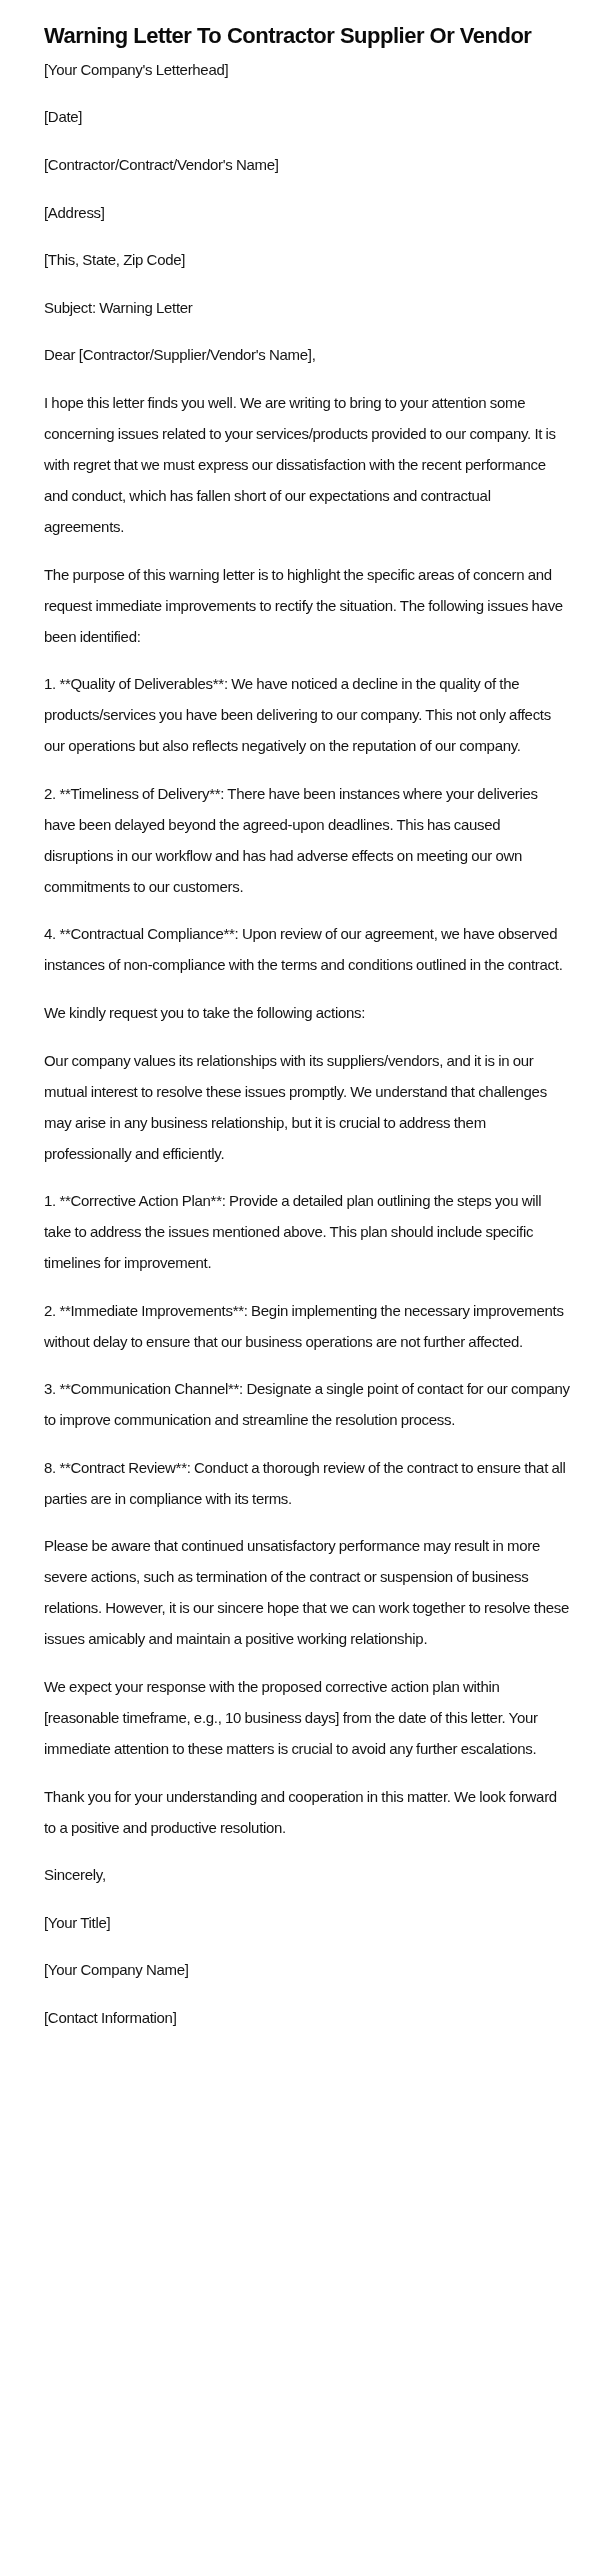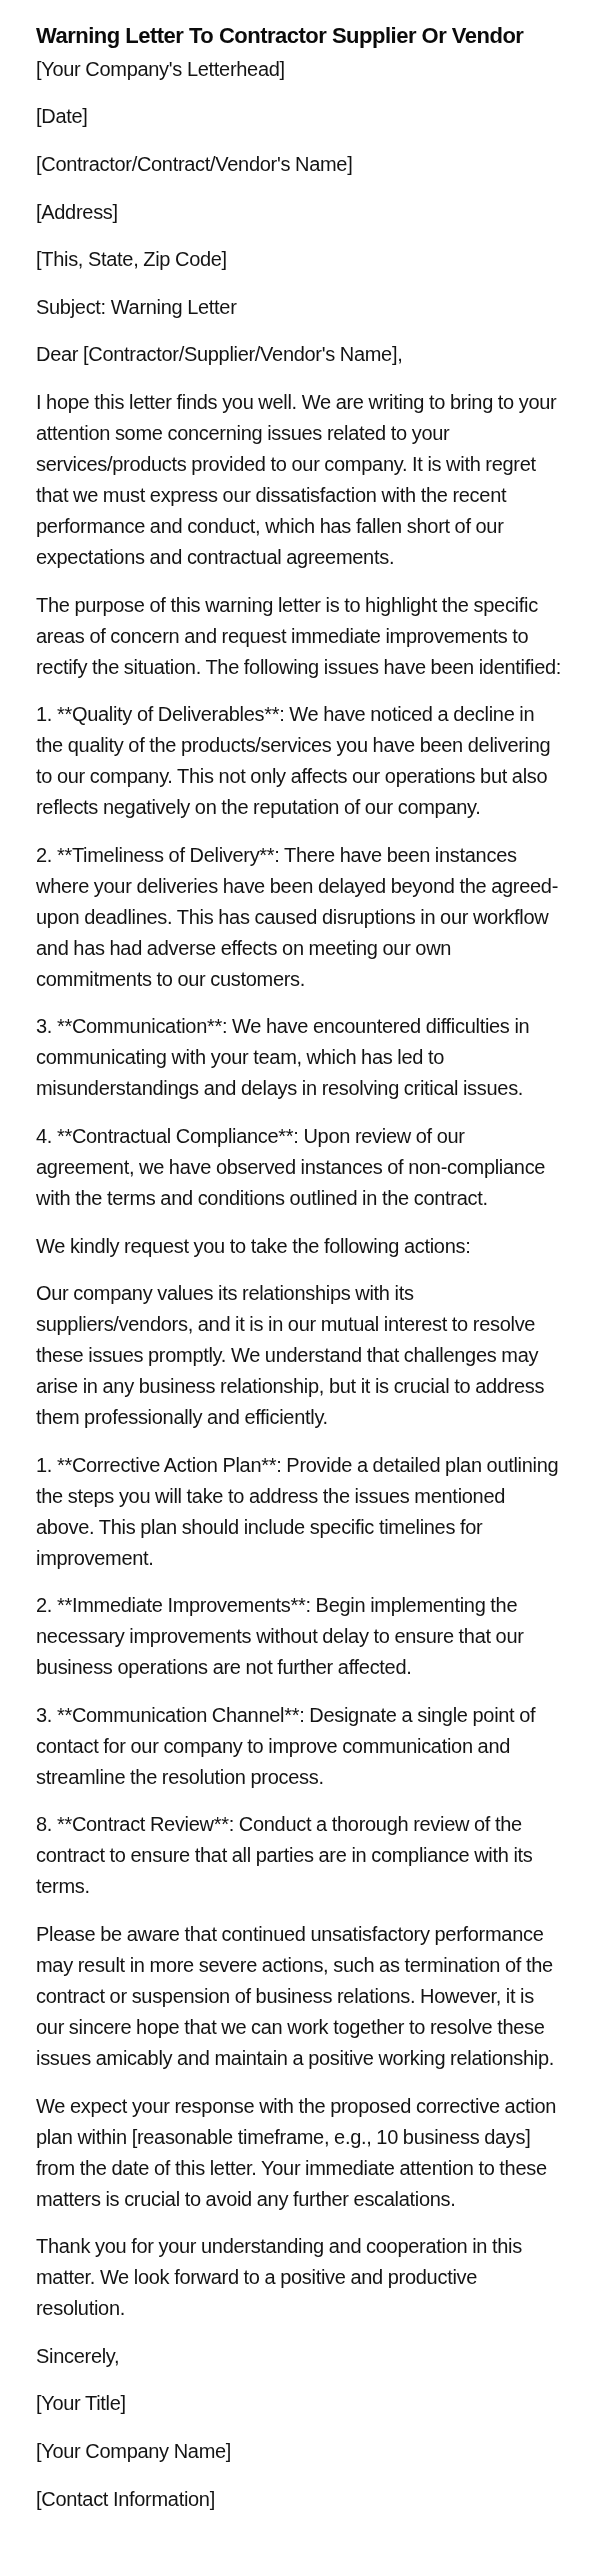--- a/index.html
+++ b/index.html
@@ -11,33 +11,34 @@
       width: 610px;
       min-height: 2576px;
       color: #111111;
       font-family: "Liberation Sans", sans-serif;
     }
     .page {
       position: relative;
       padding: 22.6px 36px 35px 36px;
       box-sizing: border-box;
       width: 518px;
+      margin-left: 8px;
     }
     .doc-title {
       margin: 0 0 5.2px 0;
       font-size: 22px;
       line-height: 26px;
       font-weight: bold;
       letter-spacing: -0.5px;
       color: #0b0b0b;
       white-space: nowrap;
     }
     .doc-body p {
       margin: 0 0 16.6px 0;
-      font-size: 20px;
+      font-size: 15px;
       line-height: 31px;
       letter-spacing: -0.3px;
       word-spacing: -0.4px;
       color: #141414;
       width: 526px;
     }
   </style>
 </head>
 <body>
 
@@ -54,21 +55,20 @@
       <p>Subject: Warning Letter</p>
       <p>Dear [Contractor/Supplier/Vendor's Name],</p>
     </div>
 
     <p>I hope this letter finds you well. We are writing to bring to your attention some concerning issues related to your services/products provided to our company. It is with regret that we must express our dissatisfaction with the recent performance and conduct, which has fallen short of our expectations and contractual agreements.</p>
     <p>The purpose of this warning letter is to highlight the specific areas of concern and request immediate improvements to rectify the situation. The following issues have been identified:</p>
 
     <div>
       <p>1. **Quality of Deliverables**: We have noticed a decline in the quality of the products/services you have been delivering to our company. This not only affects our operations but also reflects negatively on the reputation of our company.</p>
       <p>2. **Timeliness of Delivery**: There have been instances where your deliveries have been delayed beyond the agreed-upon deadlines. This has caused disruptions in our workflow and has had adverse effects on meeting our own commitments to our customers.</p>
-      <p>3. **Communication**: We have encountered difficulties in communicating with your team, which has led to misunderstandings and delays in resolving critical issues.</p>
       <p>4. **Contractual Compliance**: Upon review of our agreement, we have observed instances of non-compliance with the terms and conditions outlined in the contract.</p>
     </div>
 
     <p>We kindly request you to take the following actions:</p>
     <p>Our company values its relationships with its suppliers/vendors, and it is in our mutual interest to resolve these issues promptly. We understand that challenges may arise in any business relationship, but it is crucial to address them professionally and efficiently.</p>
 
     <div>
       <p>1. **Corrective Action Plan**: Provide a detailed plan outlining the steps you will take to address the issues mentioned above. This plan should include specific timelines for improvement.</p>
       <p>2. **Immediate Improvements**: Begin implementing the necessary improvements without delay to ensure that our business operations are not further affected.</p>
       <p>3. **Communication Channel**: Designate a single point of contact for our company to improve communication and streamline the resolution process.</p>

